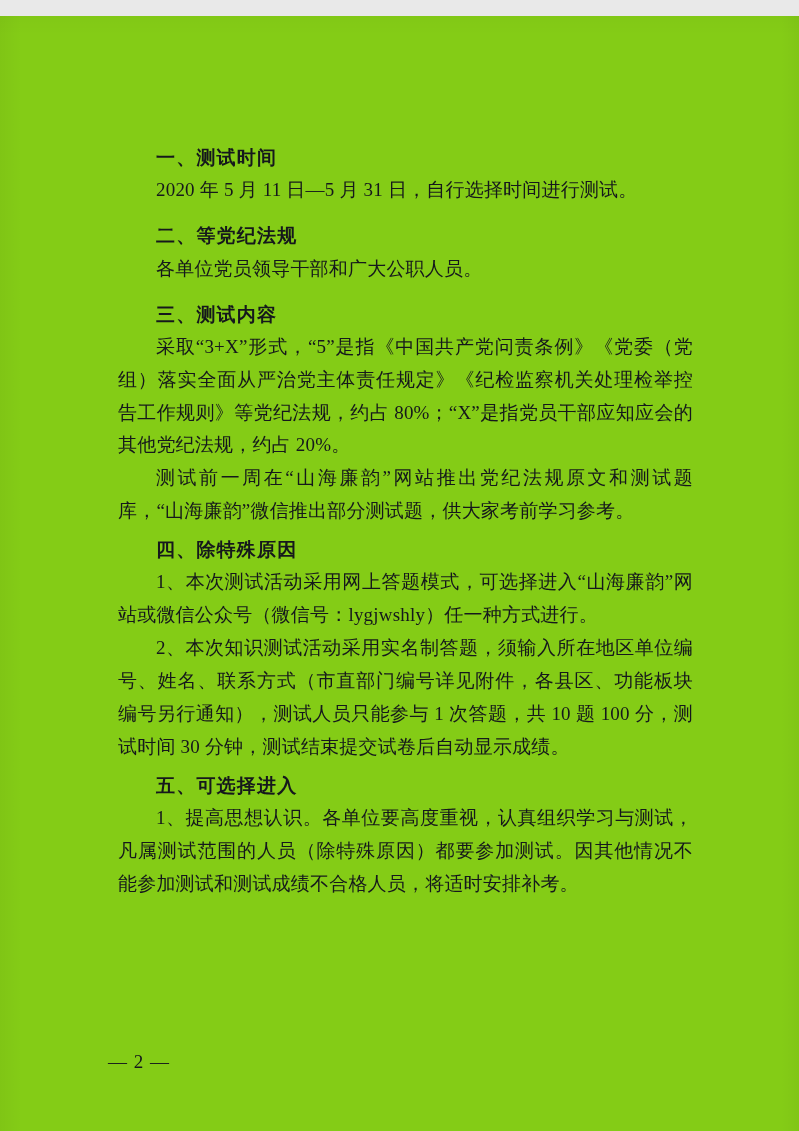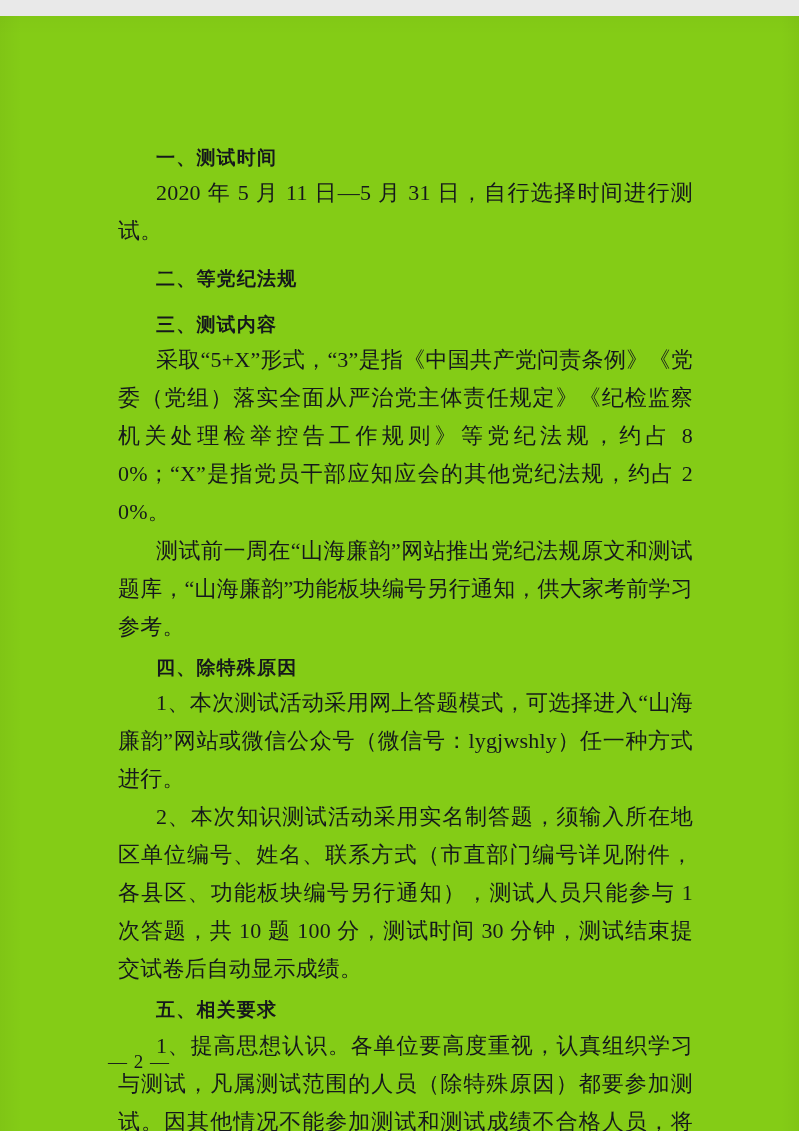--- a/index.html
+++ b/index.html
@@ -42,21 +42,21 @@
     font-size: 19px;
     font-weight: bold;
     color: #15181c;
     margin: 0 0 2px 0;
     padding: 0;
     text-indent: 38px;
     letter-spacing: 1.2px;
     line-height: 1.6;
   }
   p.para {
-    font-size: 22px;
+    font-size: 19px;
     color: #15181c;
     margin: 0;
     padding: 0;
     line-height: 1.73;
     text-indent: 38px;
     text-align: justify;
     letter-spacing: 0.2px;
     word-break: break-all;
   }
   .gap-s { height: 6px; }
@@ -75,31 +75,32 @@
 <body>
 
 <div class="page">
   <div class="content">
 
     <h2 class="heading">一、测试时间</h2>
     <p class="para">2020 年 5 月 11 日—5 月 31 日，自行选择时间进行测试。</p>
     <div class="gap-m"></div>
 
     <h2 class="heading">二、等党纪法规</h2>
+    <p class="para">各单位党员领导干部和广大公职人员。</p>
     <div class="gap-m"></div>
 
     <h2 class="heading">三、测试内容</h2>
-    <p class="para">采取“5+X”形式，“3”是指《中国共产党问责条例》《党委（党组）落实全面从严治党主体责任规定》《纪检监察机关处理检举控告工作规则》等党纪法规，约占 80%；“X”是指党员干部应知应会的其他党纪法规，约占 20%。</p>
-    <p class="para">测试前一周在“山海廉韵”网站推出党纪法规原文和测试题库，“山海廉韵”功能板块编号另行通知，供大家考前学习参考。</p>
+    <p class="para">采取“3+X”形式，“5”是指《中国共产党问责条例》《党委（党组）落实全面从严治党主体责任规定》《纪检监察机关处理检举控告工作规则》等党纪法规，约占 80%；“X”是指党员干部应知应会的其他党纪法规，约占 20%。</p>
+    <p class="para">测试前一周在“山海廉韵”网站推出党纪法规原文和测试题库，“山海廉韵”微信推出部分测试题，供大家考前学习参考。</p>
     <div class="gap-s"></div>
 
     <h2 class="heading">四、除特殊原因</h2>
     <p class="para">1、本次测试活动采用网上答题模式，可选择进入“山海廉韵”网站或微信公众号（微信号：lygjwshly）任一种方式进行。</p>
     <p class="para">2、本次知识测试活动采用实名制答题，须输入所在地区单位编号、姓名、联系方式（市直部门编号详见附件，各县区、功能板块编号另行通知），测试人员只能参与 1 次答题，共 10 题 100 分，测试时间 30 分钟，测试结束提交试卷后自动显示成绩。</p>
     <div class="gap-s"></div>
 
-    <h2 class="heading">五、相关要求</h2>
+    <h2 class="heading">五、可选择进入</h2>
     <p class="para">1、提高思想认识。各单位要高度重视，认真组织学习与测试，凡属测试范围的人员（除特殊原因）都要参加测试。因其他情况不能参加测试和测试成绩不合格人员，将适时安排补考。</p>
 
   </div>
 
   <div class="pagenum">— 2 —</div>
 </div>
 
 </body></html>

